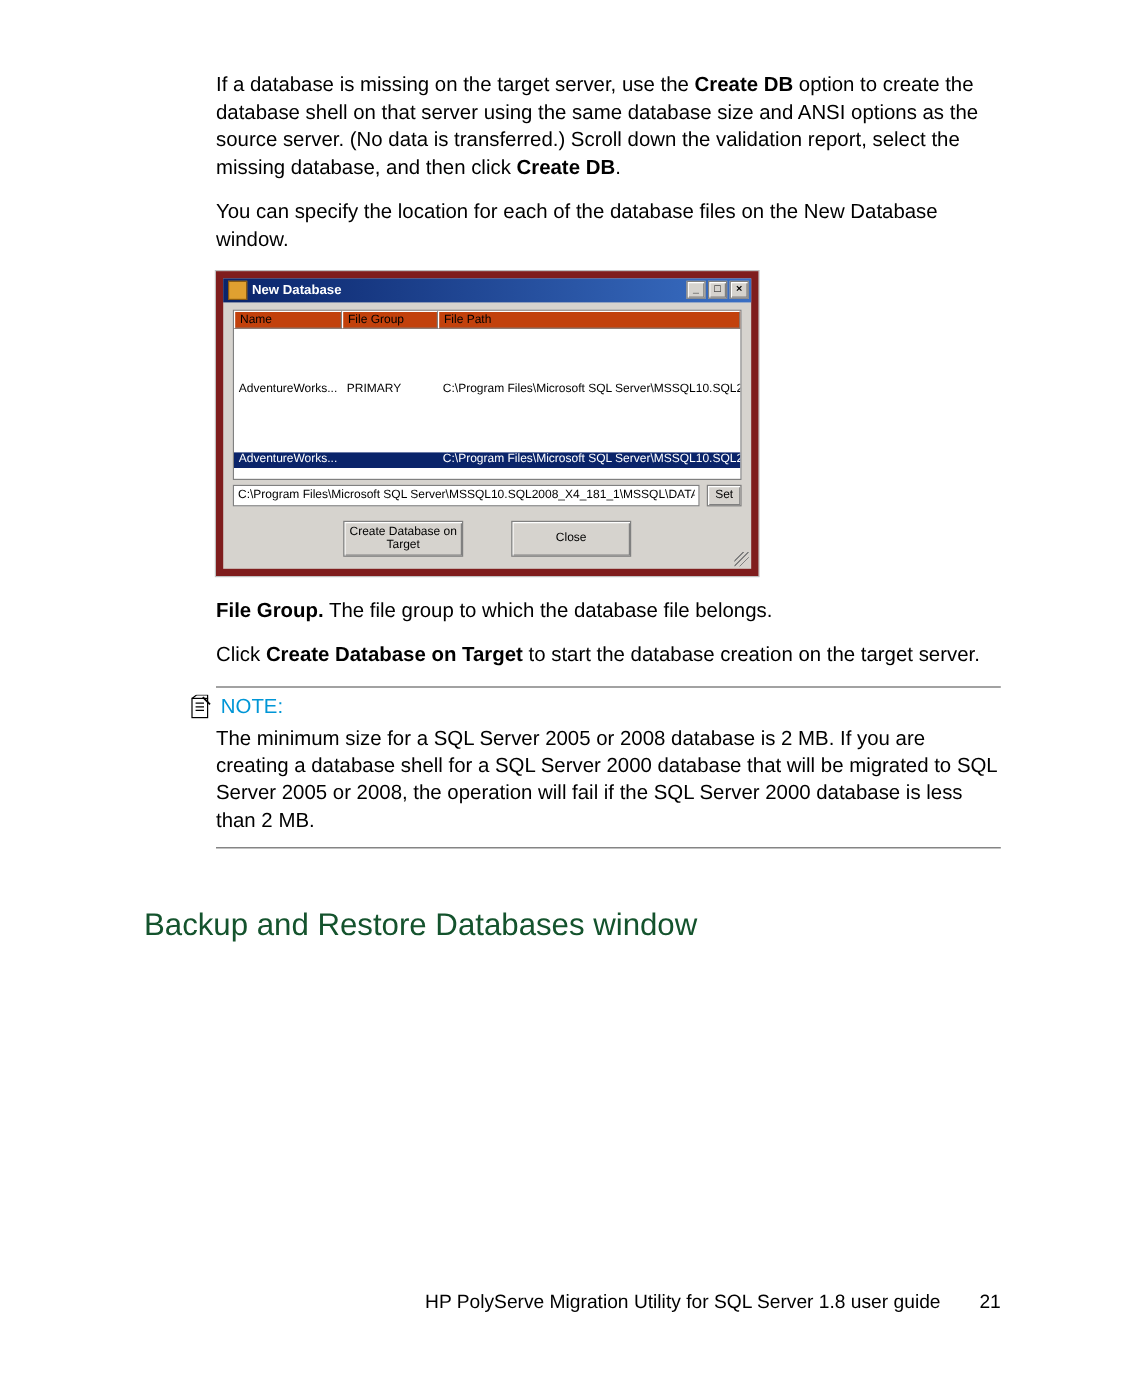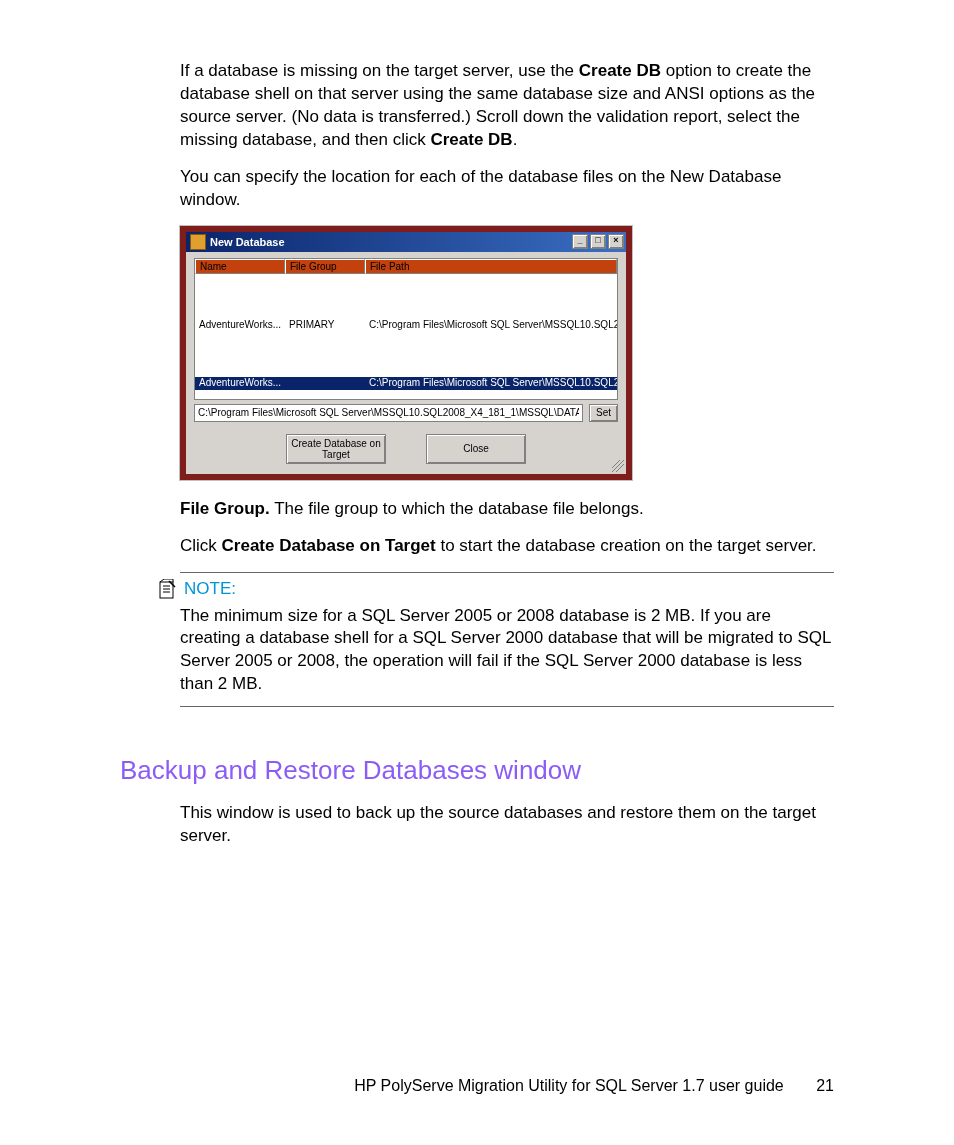--- a/index.html
+++ b/index.html
@@ -171,21 +171,21 @@
     color: #0096d6;
     font-size: 17px;
   }
   .note-text {
     font-size: 17px;
     line-height: 1.35;
     margin: 0 0 8px 0;
     padding-left: 60px;
   }
   h2.section {
-    color: #8b5cf6;
+    color: #14532d;
     font-weight: normal;
     font-size: 26px;
     margin: 48px 0 16px 0;
   }
   .footer {
     position: absolute;
     bottom: 50px;
     left: 120px;
     right: 120px;
     text-align: right;
@@ -266,20 +266,19 @@
         <line x1="5" y1="13" x2="12" y2="13" stroke="#000"></line>
         <path d="M11 2 L17 8" stroke="#000" stroke-width="1.5"></path>
       </svg>
     </div>
     <span class="note-label">NOTE:</span>
   </div>
   <p class="note-text">The minimum size for a SQL Server 2005 or 2008 database is 2 MB. If you are creating a database shell for a SQL Server 2000 database that will be migrated to SQL Server 2005 or 2008, the operation will fail if the SQL Server 2000 database is less than 2 MB.</p>
   <hr class="hr">
 
   <h2 class="section">Backup and Restore Databases window</h2>
-  <p class="body-text">This window is used to back up the source databases and restore them on the target server.</p>
 
   <div class="footer">
-    <span>HP PolyServe Migration Utility for SQL Server 1.7 user guide</span>
+    <span>HP PolyServe Migration Utility for SQL Server 1.8 user guide</span>
     <span class="pg">21</span>
   </div>
 
 </div>
 
 </body></html>

